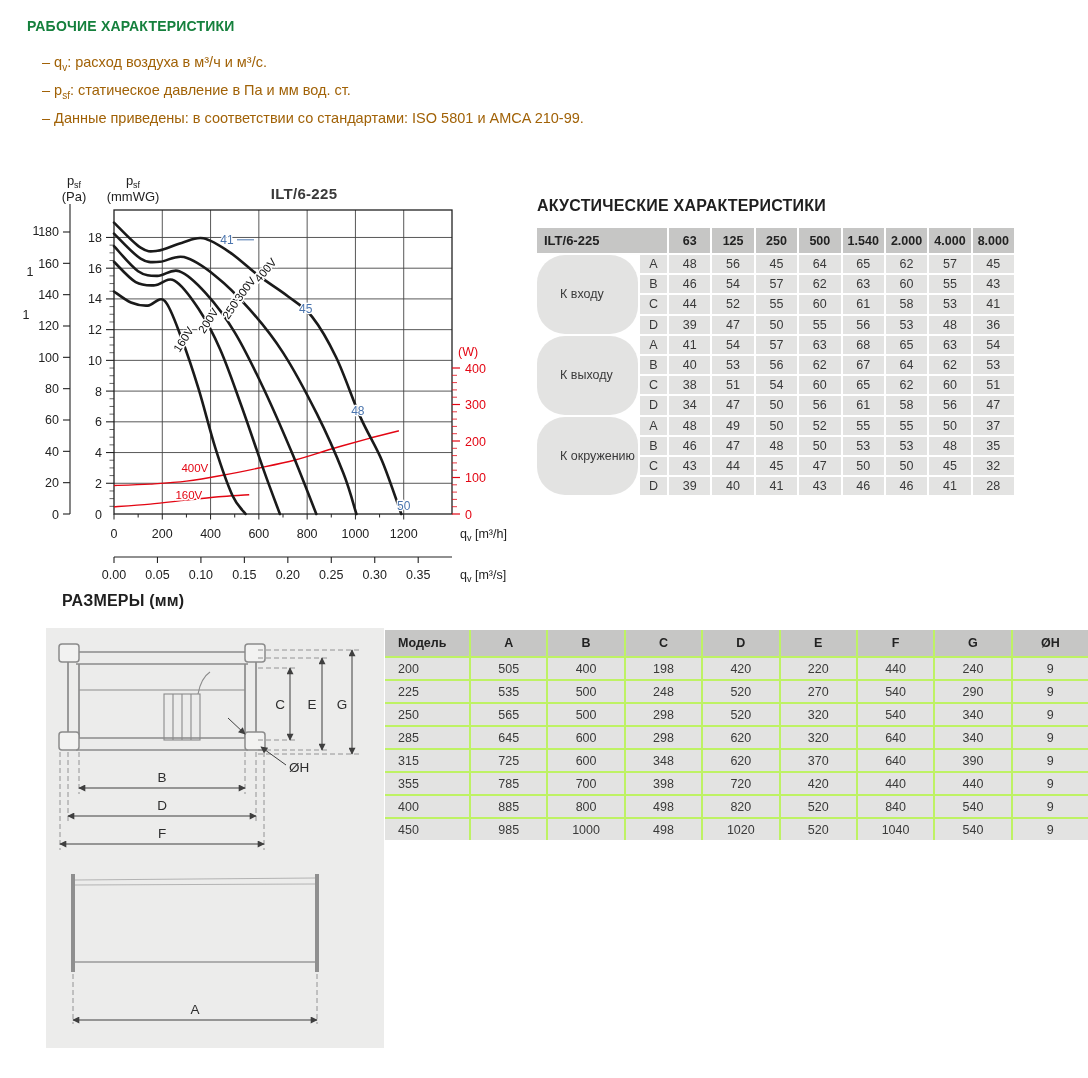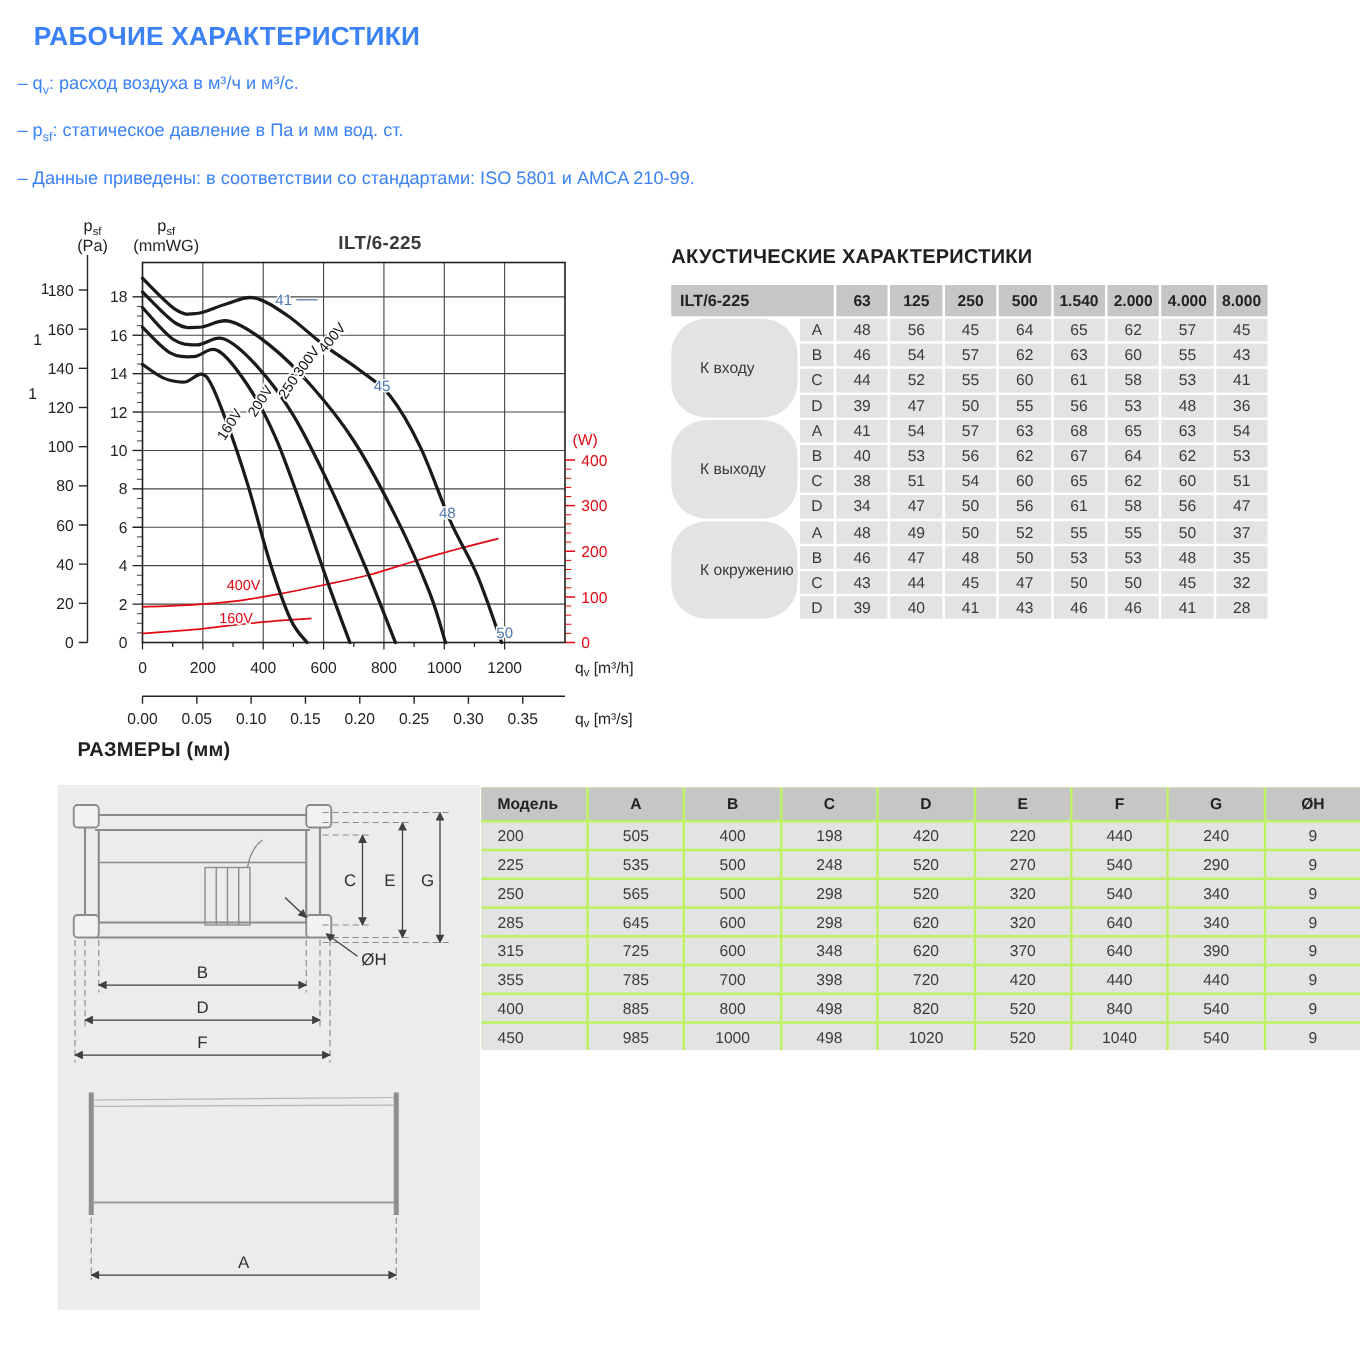--- a/index.html
+++ b/index.html
@@ -1,20 +1,20 @@
 <!DOCTYPE html>
 <html><head>
 <meta charset="utf-8">
 <style>
   html,body{margin:0;padding:0;background:#fff;}
   .page{position:relative;width:1088px;height:1078px;background:#ffffff;overflow:hidden;
         font-family:"Liberation Sans",sans-serif;color:#262626;}
-  h1.sec{position:absolute;left:27px;top:18px;margin:0;font-size:21px;font-weight:bold;
-         letter-spacing:.2px;color:#3b82f6;}
-  .bullets{position:absolute;left:14px;top:51px;font-size:14.5px;line-height:33px;color:#3b82f6;}
+  h1.sec{position:absolute;left:27px;top:18px;margin:0;font-size:14px;font-weight:bold;
+         letter-spacing:.2px;color:#15803d;}
+  .bullets{position:absolute;left:42px;top:51px;font-size:14.5px;line-height:23px;color:#a16207;}
   .bullets sub{font-size:10px;}
   .note{position:absolute;left:185px;top:120px;font-size:14.5px;color:#262626;}
   svg{font-family:"Liberation Sans",sans-serif;}
   svg text{font-family:"Liberation Sans",sans-serif;}
   .ax{font-size:12.5px;fill:#222;}
   .red{fill:#e30613;}
   .axt{font-size:13px;fill:#222;}
   .ctitle{font-size:15px;font-weight:bold;fill:#3a3a3a;letter-spacing:.3px;}
   .clabel{font-size:11.5px;fill:#111;paint-order:stroke;stroke:#fff;stroke-width:3px;}
   .plabel{font-size:11.5px;paint-order:stroke;stroke:#fff;stroke-width:3px;}

